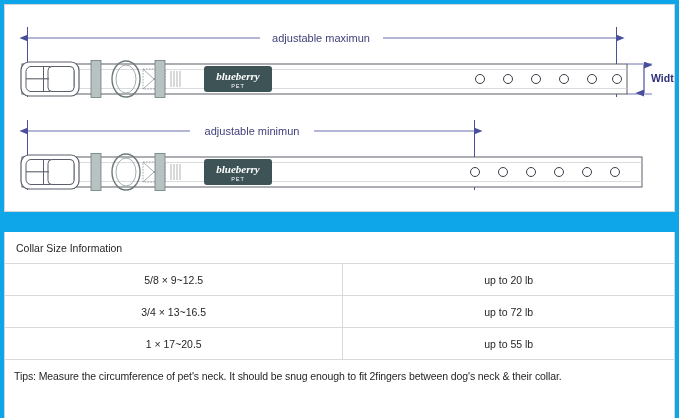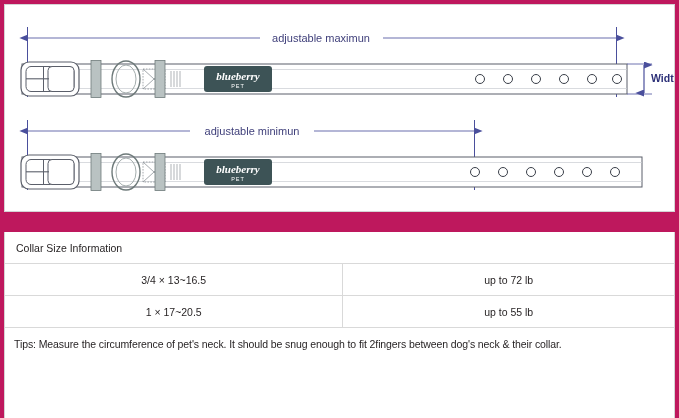--- a/index.html
+++ b/index.html
@@ -1,17 +1,17 @@
 <!DOCTYPE html>
 <html><head>
 <meta charset="utf-8">
 <style>
   html,body{margin:0;padding:0;background:#fff;}
   body{width:679px;height:418px;font-family:"Liberation Sans",sans-serif;color:#231f20;}
-  .page{position:relative;width:679px;height:418px;box-sizing:border-box;overflow:hidden;background:#be185d;}
+  .page{position:relative;width:679px;height:418px;box-sizing:border-box;overflow:hidden;background:#0ea5e9;}
 
   
   .diagram{position:absolute;left:4px;top:4px;width:671px;height:208px;
            border:1px solid #d4d4d4;box-sizing:border-box;background:#fff;}
   .diagram svg{display:block;}
 
   
   .table{position:absolute;left:4px;top:232px;width:671px;height:198px;
          border:1px solid #d4d4d4;border-top:none;box-sizing:border-box;background:#fff;}
   .tbl{width:100%;border-collapse:collapse;table-layout:fixed;}
@@ -171,20 +171,24 @@
     <table class="tbl">
       <colgroup>
           <col style="width:50.5%">
           <col style="width:49.5%">
         </colgroup>
       <tbody>
         <tr>
           <td class="cap" colspan="2">Collar Size Information</td>
         </tr>
         <tr>
+          <td class="c">5/8 × 9~12.5</td>
+          <td class="c colsplit">up to 20 lb</td>
+        </tr>
+        <tr>
           <td class="c">3/4 × 13~16.5</td>
           <td class="c colsplit">up to 72 lb</td>
         </tr>
         <tr>
           <td class="c">1 × 17~20.5</td>
           <td class="c colsplit">up to 55 lb</td>
         </tr>
         <tr class="tipsrow">
           <td class="tips" colspan="2">Tips: Measure the circumference of pet's neck. It should be snug enough to fit 2fingers between dog's neck &amp; their collar.</td>
         </tr>

